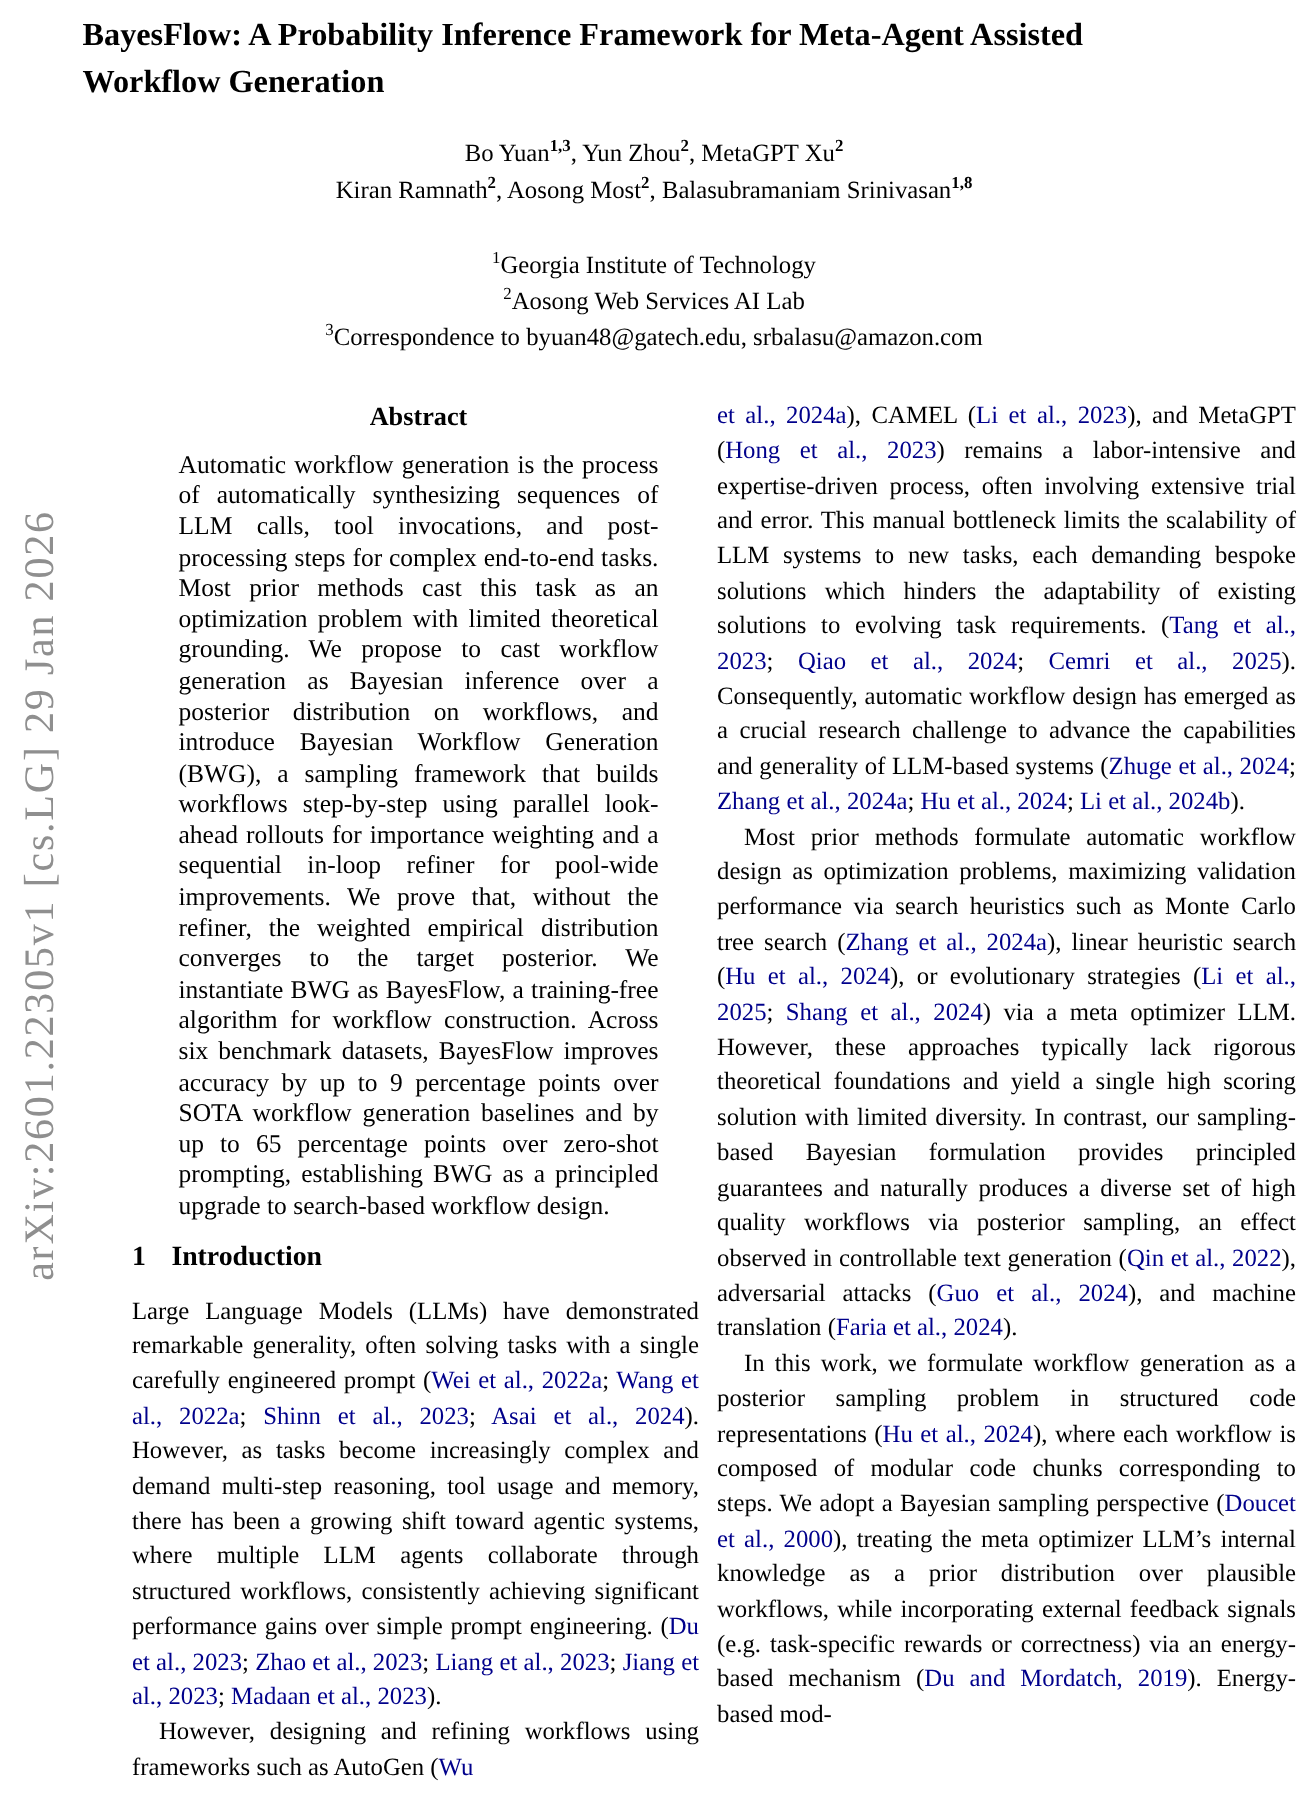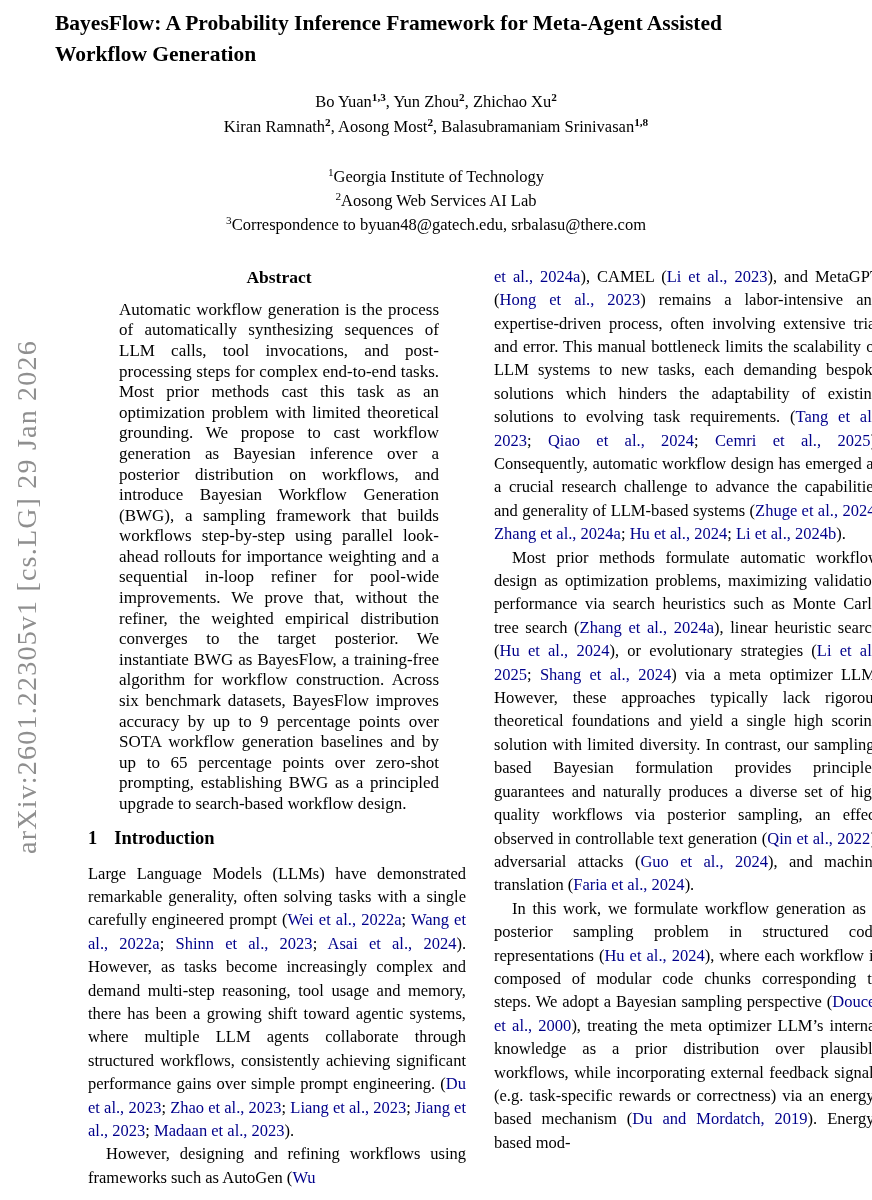--- a/index.html
+++ b/index.html
@@ -20,21 +20,21 @@
     width:762px; margin:8px auto 0; font-size:21.5px; font-weight:bold;
     line-height:1.42; text-align:left;
   }
   .authors{ margin-top:21px; font-size:16.5px; font-weight:bold; line-height:1.5; }
   .affils{ margin-top:25px; font-size:16.5px; line-height:1.48; }
   sup{ font-size:68%; line-height:0; }
   .seg-bsup{ font-weight:bold; }
   .seg-bold, .seg-b{ font-weight:normal; }
   .seg-cite{ color:var(--cite,#00008B); }
   .columns{
-    display:flex; gap:28px; margin:27px 6px 0 88px; align-items:flex-start;
+    display:flex; gap:12px; margin:27px 6px 0 88px; align-items:flex-start;
   }
   .col-left{ width:378px; flex:none; }
   .col-right{ width:386px; flex:none; }
   .abstract-block{ margin:0 27px 0 31px; }
   .abs-heading{ font-size:17.5px; font-weight:bold; text-align:center; margin:2px 0 12px; }
   .abs-body{
     font-size:17px; line-height:20.6px; text-align:justify; margin:0;
     hyphens:auto; -webkit-hyphens:auto;
   }
   .sec-heading{
@@ -49,27 +49,27 @@
 </head>
 <body>
 
 <div class="page">
 
   <div class="arxiv-side">arXiv:2601.22305v1  [cs.LG]  29 Jan 2026</div>
 
   <div class="header">
     <div class="title">BayesFlow: A Probability Inference Framework for Meta-Agent Assisted Workflow Generation</div>
     <div class="authors">
-      <div><span class="seg-b">Bo Yuan</span><sup class="seg-bsup">1,3</sup><span class="seg-b">, </span><span class="seg-b">Yun Zhou</span><sup class="seg-bsup">2</sup><span class="seg-b">, </span><span class="seg-b">Zhichao Xu</span><sup class="seg-bsup">2</sup></div>
+      <div><span class="seg-b">Bo Yuan</span><sup class="seg-bsup">1,3</sup><span class="seg-b">, </span><span class="seg-b">Yun Zhou</span><sup class="seg-bsup">2</sup><span class="seg-b">, </span><span class="seg-b">MetaGPT Xu</span><sup class="seg-bsup">2</sup></div>
       <div><span class="seg-b">Kiran Ramnath</span><sup class="seg-bsup">2</sup><span class="seg-b">, </span><span class="seg-b">Aosong Most</span><sup class="seg-bsup">2</sup><span class="seg-b">, </span><span class="seg-b">Balasubramaniam Srinivasan</span><sup class="seg-bsup">1,8</sup></div>
     </div>
     <div class="affils">
       <div><sup class="seg-sup">1</sup><span class="seg-normal">Georgia Institute of Technology</span></div>
       <div><sup class="seg-sup">2</sup><span class="seg-normal">Aosong Web Services AI Lab</span></div>
-      <div><sup class="seg-sup">3</sup><span class="seg-normal">Correspondence to byuan48@gatech.edu, srbalasu@there.com</span></div>
+      <div><sup class="seg-sup">3</sup><span class="seg-normal">Correspondence to byuan48@gatech.edu, srbalasu@amazon.com</span></div>
     </div>
   </div>
 
   <div class="columns">
 
     <div class="col-left">
       <div class="abstract-block">
         <div class="abs-heading">Abstract</div>
         <p class="abs-body"><span class="seg-normal">Automatic workflow generation is the process of automatically synthesizing sequences of LLM calls, tool invocations, and post-processing steps for complex end-to-end tasks. Most prior methods cast this task as an optimization problem with limited theoretical grounding. We propose to cast workflow generation as Bayesian inference over a posterior distribution on workflows, and introduce </span><span class="seg-bold">Bayesian Workflow Generation (BWG)</span><span class="seg-normal">, a sampling framework that builds workflows step-by-step using parallel look-ahead rollouts for importance weighting and a sequential in-loop refiner for pool-wide improvements. We prove that, without the refiner, the weighted empirical distribution converges to the target posterior. We instantiate BWG as </span><span class="seg-bold">BayesFlow</span><span class="seg-normal">, a training-free algorithm for workflow construction.  Across six benchmark datasets, BayesFlow improves accuracy by up to 9 percentage points over SOTA workflow generation baselines and by up to 65 percentage points over zero-shot prompting, establishing BWG as a principled upgrade to search-based workflow design.</span></p>
       </div>

